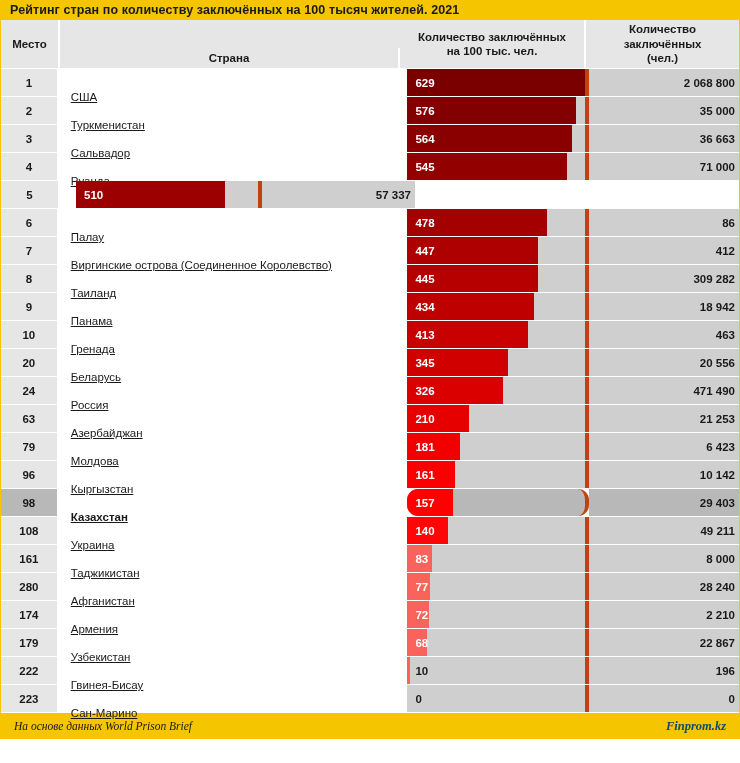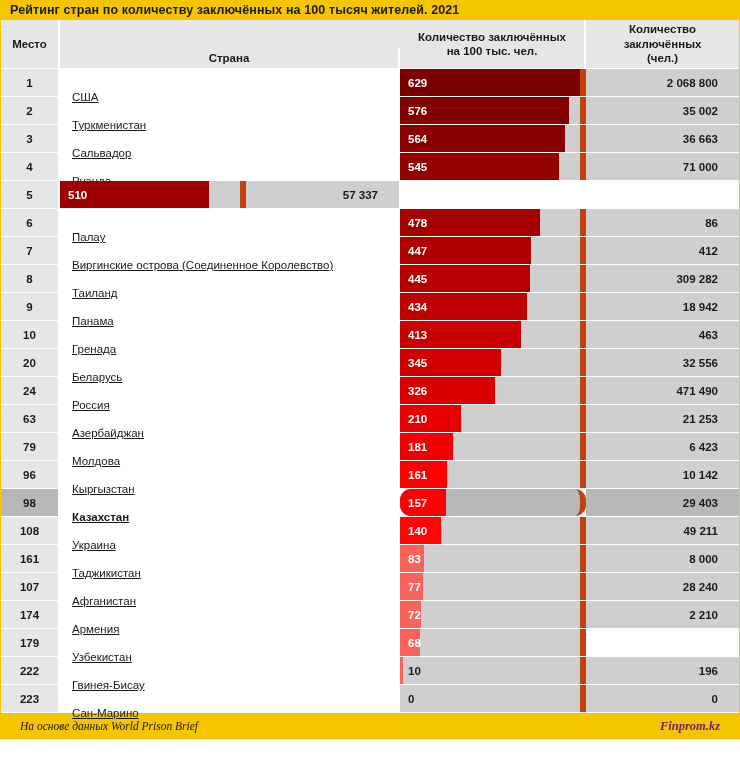--- a/index.html
+++ b/index.html
@@ -88,75 +88,76 @@
   }
   .cell-country {
     padding-left: 12px;
     background: #e6e6e6;
     border-right: 2px solid #14532d;
     text-decoration: underline;
   }
   .cell-bar {
     position: relative;
     background: #cfcfcf;
-    border-right: 6px solid #c2410c;
+    border-right: 4px solid #c2410c;
     overflow: hidden;
+    margin-left: 16px;
   }
   .bar {
     position: absolute;
     left: 0;
     top: 0;
     bottom: 0;
     height: 100%;
   }
   .bar-label {
     position: relative;
     z-index: 2;
     padding-left: 8px;
     font-weight: bold;
     font-size: 11.5px;
     color: #ffffff;
   }
   .bar-label.dark-text { color: #1a1a1a; }
   .cell-count {
     justify-content: flex-end;
-    padding-right: 21px;
+    padding-right: 4px;
     background: #cfcfcf;
     font-weight: bold;
     font-size: 11.5px;
   }
   
   .row.highlight .cell-rank,
   .row.highlight .cell-country { background: #b8b8b8; }
   .row.highlight .cell-bar { background: #b8b8b8; border-radius: 11px; }
   .row.highlight .cell-count { background: #b8b8b8; }
   .row.highlight .cell-country { font-weight: bold; }
 
   
   .footer {
     background: #f5c500;
     height: 26px;
     display: flex;
     align-items: center;
     justify-content: space-between;
-    padding: 0 20px;
+    padding: 0 14px;
     box-sizing: border-box;
   }
   .footer .source {
     font-family: "Liberation Serif", serif;
     font-style: italic;
     font-size: 11.5px;
     color: #1a1a1a;
   }
   .footer .brand {
     font-family: "Liberation Serif", serif;
     font-style: italic;
     font-weight: bold;
     font-size: 12.5px;
-    color: #701a75;
+    color: #0c4a6e;
   }
 </style>
 </head>
 <body>
 
 <div id="page">
 
   <div class="title-bar">
     <span class="title-text">Рейтинг стран по количеству заключённых на 100 тысяч жителей. 2021</span>
   </div>
@@ -190,21 +191,21 @@
           </div>
           <div class="cell cell-count col-count">2 068 800</div>
         </div>
         <div class="row">
           <div class="cell cell-rank col-rank">2</div>
           <div class="cell cell-country col-country">Туркменистан</div>
           <div class="cell cell-bar col-rate">
             <div class="bar" style="width: 168.5px; background: rgb(130, 0, 0);"></div>
             <span class="bar-label">576</span>
           </div>
-          <div class="cell cell-count col-count">35 002</div>
+          <div class="cell cell-count col-count">35 000</div>
         </div>
         <div class="row">
           <div class="cell cell-rank col-rank">3</div>
           <div class="cell cell-country col-country">Сальвадор</div>
           <div class="cell cell-bar col-rate">
             <div class="bar" style="width: 165px; background: rgb(138, 0, 0);"></div>
             <span class="bar-label">564</span>
           </div>
           <div class="cell cell-count col-count">36 663</div>
         </div>
@@ -270,21 +271,21 @@
           </div>
           <div class="cell cell-count col-count">463</div>
         </div>
         <div class="row">
           <div class="cell cell-rank col-rank">20</div>
           <div class="cell cell-country col-country">Беларусь</div>
           <div class="cell cell-bar col-rate">
             <div class="bar" style="width: 100.9px; background: rgb(209, 0, 0);"></div>
             <span class="bar-label">345</span>
           </div>
-          <div class="cell cell-count col-count">32 556</div>
+          <div class="cell cell-count col-count">20 556</div>
         </div>
         <div class="row">
           <div class="cell cell-rank col-rank">24</div>
           <div class="cell cell-country col-country">Россия</div>
           <div class="cell cell-bar col-rate">
             <div class="bar" style="width: 95.4px; background: rgb(218, 0, 0);"></div>
             <span class="bar-label">326</span>
           </div>
           <div class="cell cell-count col-count">471 490</div>
         </div>
@@ -336,21 +337,21 @@
         <div class="row">
           <div class="cell cell-rank col-rank">161</div>
           <div class="cell cell-country col-country">Таджикистан</div>
           <div class="cell cell-bar col-rate">
             <div class="bar" style="width: 24.3px; background: rgb(249, 99, 91);"></div>
             <span class="bar-label">83</span>
           </div>
           <div class="cell cell-count col-count">8 000</div>
         </div>
         <div class="row">
-          <div class="cell cell-rank col-rank">107</div>
+          <div class="cell cell-rank col-rank">280</div>
           <div class="cell cell-country col-country">Афганистан</div>
           <div class="cell cell-bar col-rate">
             <div class="bar" style="width: 22.5px; background: rgb(249, 99, 91);"></div>
             <span class="bar-label">77</span>
           </div>
           <div class="cell cell-count col-count">28 240</div>
         </div>
         <div class="row">
           <div class="cell cell-rank col-rank">174</div>
           <div class="cell cell-country col-country">Армения</div>
@@ -360,20 +361,21 @@
           </div>
           <div class="cell cell-count col-count">2 210</div>
         </div>
         <div class="row">
           <div class="cell cell-rank col-rank">179</div>
           <div class="cell cell-country col-country">Узбекистан</div>
           <div class="cell cell-bar col-rate">
             <div class="bar" style="width: 19.9px; background: rgb(249, 99, 91);"></div>
             <span class="bar-label">68</span>
           </div>
+          <div class="cell cell-count col-count">22 867</div>
         </div>
         <div class="row">
           <div class="cell cell-rank col-rank">222</div>
           <div class="cell cell-country col-country">Гвинея-Бисау</div>
           <div class="cell cell-bar col-rate">
             <div class="bar" style="width: 2.9px; background: rgb(249, 99, 91);"></div>
             <span class="bar-label dark-text">10</span>
           </div>
           <div class="cell cell-count col-count">196</div>
         </div>

